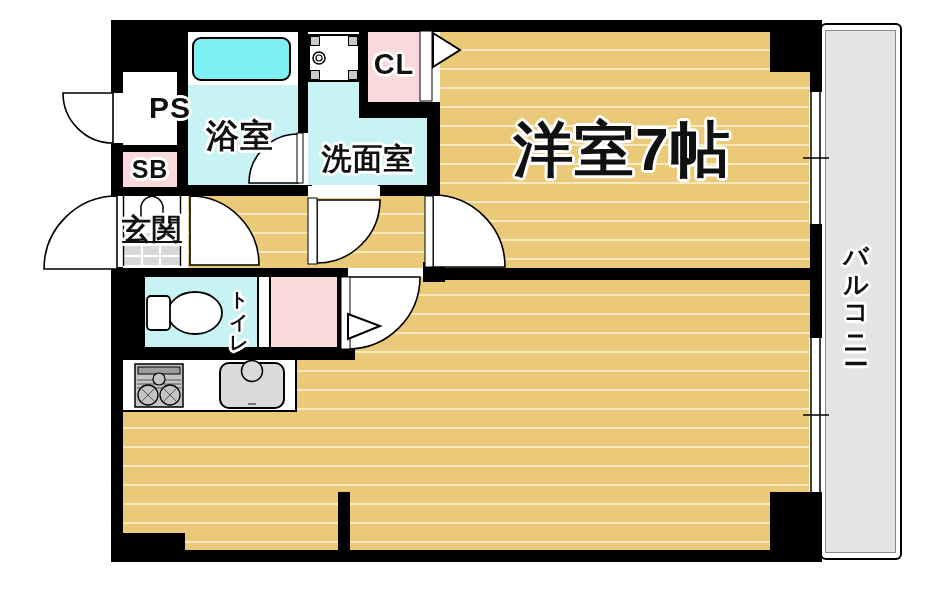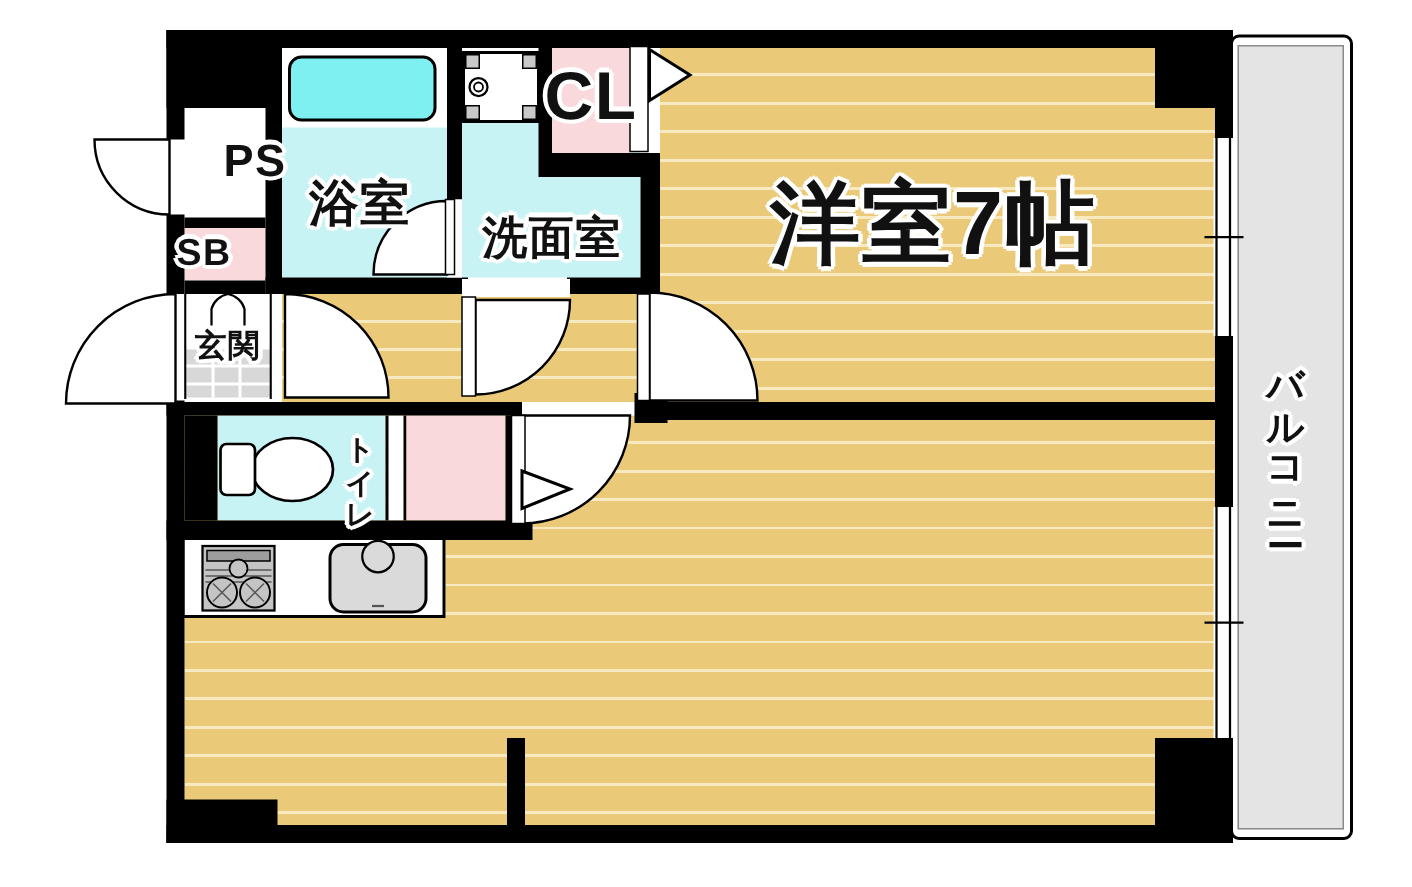--- a/index.html
+++ b/index.html
@@ -147,22 +147,22 @@
     </g>
 
     <g>
       <rect x="220" y="363" width="64" height="45" rx="9" fill="#DADADA" stroke="#000" stroke-width="2"></rect>
       <circle cx="252" cy="371" r="10.5" fill="#DADADA" stroke="#000" stroke-width="1.5"></circle>
       <path d="M248,404 H256" stroke="#555" stroke-width="1.5"></path>
     </g>
   </svg>
 
   <div class="lbl" style="left:150px;top:108px;font-size:30px;margin-left:20px;">PS</div>
-  <div class="lbl" style="left:136px;top:169px;font-size:25px;">SB</div>
+  <div class="lbl" style="left:150px;top:169px;font-size:25px;">SB</div>
   <div class="lbl" style="left:368px;top:159px;font-size:30px;">洗面室</div>
   <div class="lbl" style="left:240px;top:136px;font-size:33px;">浴室</div>
-  <div class="lbl" style="left:394px;top:64px;font-size:45px;">CL</div>
-  <div class="lbl" style="left:152px;top:230px;font-size:21px;">玄関</div>
+  <div class="lbl" style="left:394px;top:64px;font-size:29px;">CL</div>
+  <div class="lbl" style="left:152px;top:230px;font-size:29px;text-decoration:underline;">玄関</div>
   <div class="lbl" style="left:622px;top:150px;font-size:60px;">洋室7帖</div>
   <div class="lbl vert" style="left:239px;top:311px;font-size:19px;letter-spacing:1px;">トイレ</div>
   <div class="lbl vert" style="left:857px;top:290px;font-size:25px;">バルコニー</div>
 
 </div>
 
 </body></html>

